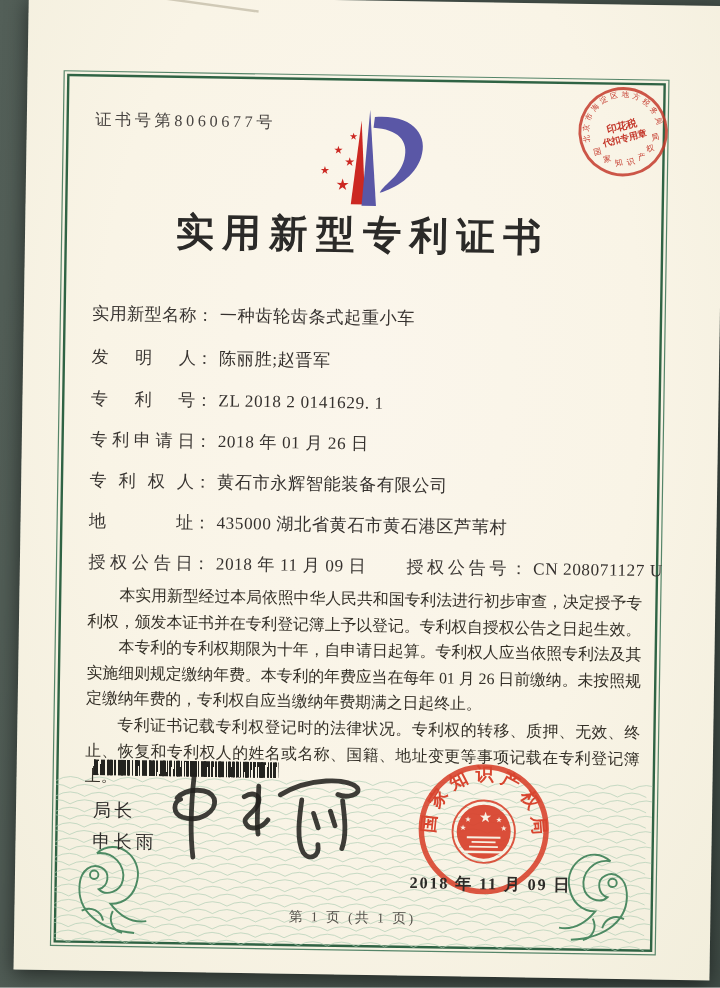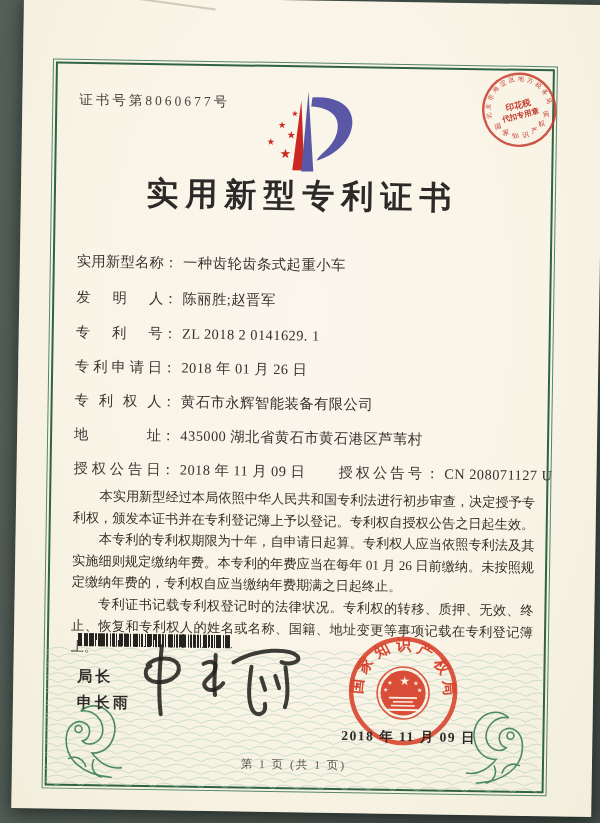--- a/index.html
+++ b/index.html
@@ -30,21 +30,21 @@
   .rightfield .rlabel{letter-spacing:3px;}
   .paras{position:absolute;left:57px;top:488px;width:462px;font-size:13.2px;
     line-height:21.6px;color:#343028;text-align:justify;}
   .paras p{margin:0;text-indent:2em;}
   .barcode{position:absolute;left:64px;top:636px;width:154px;height:13px;
     background:
       repeating-linear-gradient(90deg,#23231f 0 1.2px,transparent 1.2px 2.9px),
       repeating-linear-gradient(90deg,#23231f 0 2px,transparent 2px 7px),
       repeating-linear-gradient(90deg,#23231f 0 3px,transparent 3px 11.5px);}
   .officer{position:absolute;left:64px;top:666px;font-size:15px;color:#2e2c2a;
-    letter-spacing:3px;line-height:26px;font-weight:bold;}
+    letter-spacing:3px;line-height:26px;}
   .sig{position:absolute;left:112px;top:640px;}
   .sig path{fill:none;stroke:#21201d;stroke-width:4;stroke-linecap:round;
     stroke-linejoin:round;opacity:.87;}
   .guil{position:absolute;left:33px;top:648px;}
   .guil path{fill:none;stroke:#adcdb4;stroke-width:.8;opacity:.7;}
   .orn{position:absolute;}
   .orn path,.orn circle{fill:none;stroke:#4d8a63;stroke-width:1.6;}
   .seal{position:absolute;left:320px;top:617px;}
   .seal .ring-line{fill:none;stroke:#d8452f;stroke-width:4.5;opacity:.9;}
   .sealring text{fill:#d8452f;font-weight:bold;font-family:"Liberation Serif",serif;}

